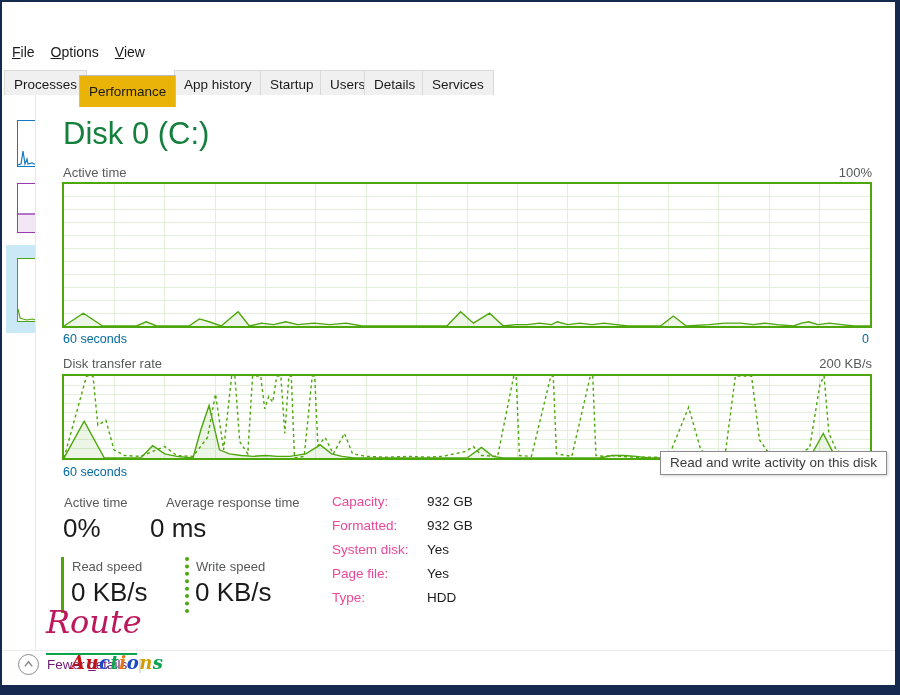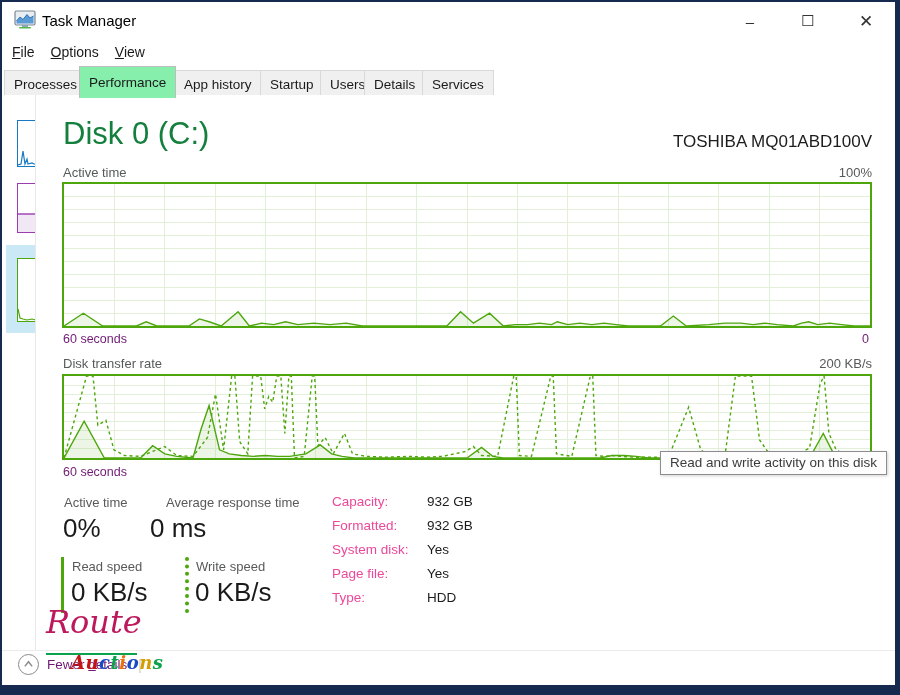--- a/index.html
+++ b/index.html
@@ -20,33 +20,33 @@
   
   .menubar { position:absolute; left:0; top:38px; right:0; height:24px; background:#fff; display:flex; align-items:center; }
   .menu-item { font-size:14px; color:#1a1a1a; padding:2px 8px; }
   .menu-item:first-child { margin-left:2px; }
   .menu-item u { text-decoration:underline; }
   
   .tabstrip { position:absolute; left:0; top:62px; right:0; height:33px; background:#fff; }
   .tab { position:absolute; top:6px; height:27px; background:#f0f0f0; border:1px solid #d9d9d9;
          border-bottom:none; font-size:13.5px; color:#1a1a1a; display:flex; align-items:center;
          padding:12px 9px; white-space:nowrap; }
-  .tab.active { top:2px; height:32px; background:#86efac; border-color:#bdbdbd; z-index:2; font-size:13.5px; }
+  .tab.active { top:11px; height:32px; background:#eab308; border-color:#bdbdbd; z-index:2; font-size:13.5px; }
   
   .sidebar { position:absolute; left:0; top:93px; width:33px; bottom:0; background:#fff; overflow:hidden; }
   .side-divider { position:absolute; left:33px; top:93px; width:1px; height:556px; background:#e8e8e8; }
   .thumb { position:absolute; left:15px; width:26px; background:#fff; }
   .thumb-sel { position:absolute; left:4px; width:29px; background:#cbe8f6; }
   
   .content { position:absolute; left:34px; top:93px; right:0; bottom:0; background:#fff; }
   .page-title { position:absolute; left:27px; top:21px; font-size:31px; font-weight:300; color:#15803d; letter-spacing:0; }
   .device-name { position:absolute; right:23px; top:37px; font-size:17px; color:#1c1c1c; }
   .chart-label { position:absolute; font-size:13px; color:#58595a; }
   .chart-box { position:absolute; border:2px solid #4da60c; background:#fff; }
-  .tiny-label { position:absolute; font-size:12.5px; color:#701a75; }
+  .tiny-label { position:absolute; font-size:12.5px; color:#0369a1; }
   
   .tooltip { position:absolute; left:624px; top:356px; z-index:10; background:#fdfdfd;
              border:1px solid #8c8c8c; padding:3px 9px 4px 9px; font-size:13.5px; color:#3c3c3c;
              box-shadow:1px 1px 3px rgba(0,0,0,0.18); white-space:nowrap; }
   
   .stat-label { position:absolute; font-size:13px; color:#58595a; white-space:nowrap; }
   .stat-value { position:absolute; font-size:26px; font-weight:300; color:#1a1a1a; white-space:nowrap; }
   .ind-bar { position:absolute; width:0; border-left:3px solid #4da60c; }
   .ind-bar.dashed { border-left-style:dotted; border-left-width:4px; }
   .detail-label { position:absolute; font-size:13.5px; color:#ec4899; }
@@ -67,35 +67,20 @@
   .fd-text u { text-decoration:underline; }
   .footer-divider { position:absolute; left:102px; top:5px; color:#cfcfcf; font-size:15px; }
   .rm-btn { position:absolute; left:115px; top:3px; display:flex; align-items:center; }
   .rm-text { margin-left:8px; font-size:14px; color:#0b5fcb; }
 </style>
 </head>
 <body>
 
 <div class="window">
 
-  <div class="titlebar">
-    <svg class="app-icon" viewBox="0 0 22 20">
-      <rect x="1" y="1" width="20" height="14" rx="1.5" fill="#e8edf2" stroke="#7a8794" stroke-width="1.2"></rect>
-      <polygon points="2.5,11 6,7 9,9.5 13,4.5 16,8 19.5,6 19.5,13.5 2.5,13.5" fill="#5b9bd5"></polygon>
-      <polyline points="2.5,11 6,7 9,9.5 13,4.5 16,8 19.5,6" fill="none" stroke="#2e74b5" stroke-width="1"></polyline>
-      <rect x="8" y="15" width="6" height="2" fill="#8aa5bd"></rect>
-      <rect x="5" y="17" width="12" height="1.6" rx="0.8" fill="#54b948"></rect>
-    </svg>
-    <span class="title-text">Task Manager</span>
-    <div class="win-controls">
-      <div class="win-btn">–</div>
-      <div class="win-btn">☐</div>
-      <div class="win-btn close">✕</div>
-    </div>
-  </div>
 
   <div class="menubar">
     <span class="menu-item"><u>F</u><span>ile</span></span>
     <span class="menu-item"><u>O</u><span>ptions</span></span>
     <span class="menu-item"><u>V</u><span>iew</span></span>
   </div>
 
   <div class="tabstrip">
     <div class="tab" style="left:2px">Processes</div>
     <div class="tab active" style="left:77px">Performance</div>
@@ -123,21 +108,20 @@
       <svg width="24" height="62" viewBox="0 0 24 62" style="display:block">
         <polyline points="0,50 2,59 5,60 9,61 14,60 18,61 21,58 24,60" fill="none" stroke="#4da60c" stroke-width="1.2"></polyline>
       </svg>
     </div>
   </div>
   <div class="side-divider"></div>
 
   <div class="content">
 
     <div class="page-title">Disk 0 (C:)</div>
-    <div class="device-name">TOSHIBA MQ01ABD100V</div>
 
     <div class="chart-label" style="left:27px; top:70px;">Active time</div>
     <div class="chart-label" style="right:23px; top:70px;">100%</div>
     <div class="chart-box" id="chart1" style="left:26px; top:87px; width:810px; height:146px;">
         <svg width="806" height="142" style="display: block;">
           <line x1="50.375" y1="0" x2="50.375" y2="142" stroke="#e2f0da" stroke-width="1" shape-rendering="crispEdges"></line>
           <line x1="100.75" y1="0" x2="100.75" y2="142" stroke="#e2f0da" stroke-width="1" shape-rendering="crispEdges"></line>
           <line x1="151.125" y1="0" x2="151.125" y2="142" stroke="#e2f0da" stroke-width="1" shape-rendering="crispEdges"></line>
           <line x1="201.5" y1="0" x2="201.5" y2="142" stroke="#e2f0da" stroke-width="1" shape-rendering="crispEdges"></line>
           <line x1="251.875" y1="0" x2="251.875" y2="142" stroke="#e2f0da" stroke-width="1" shape-rendering="crispEdges"></line>

